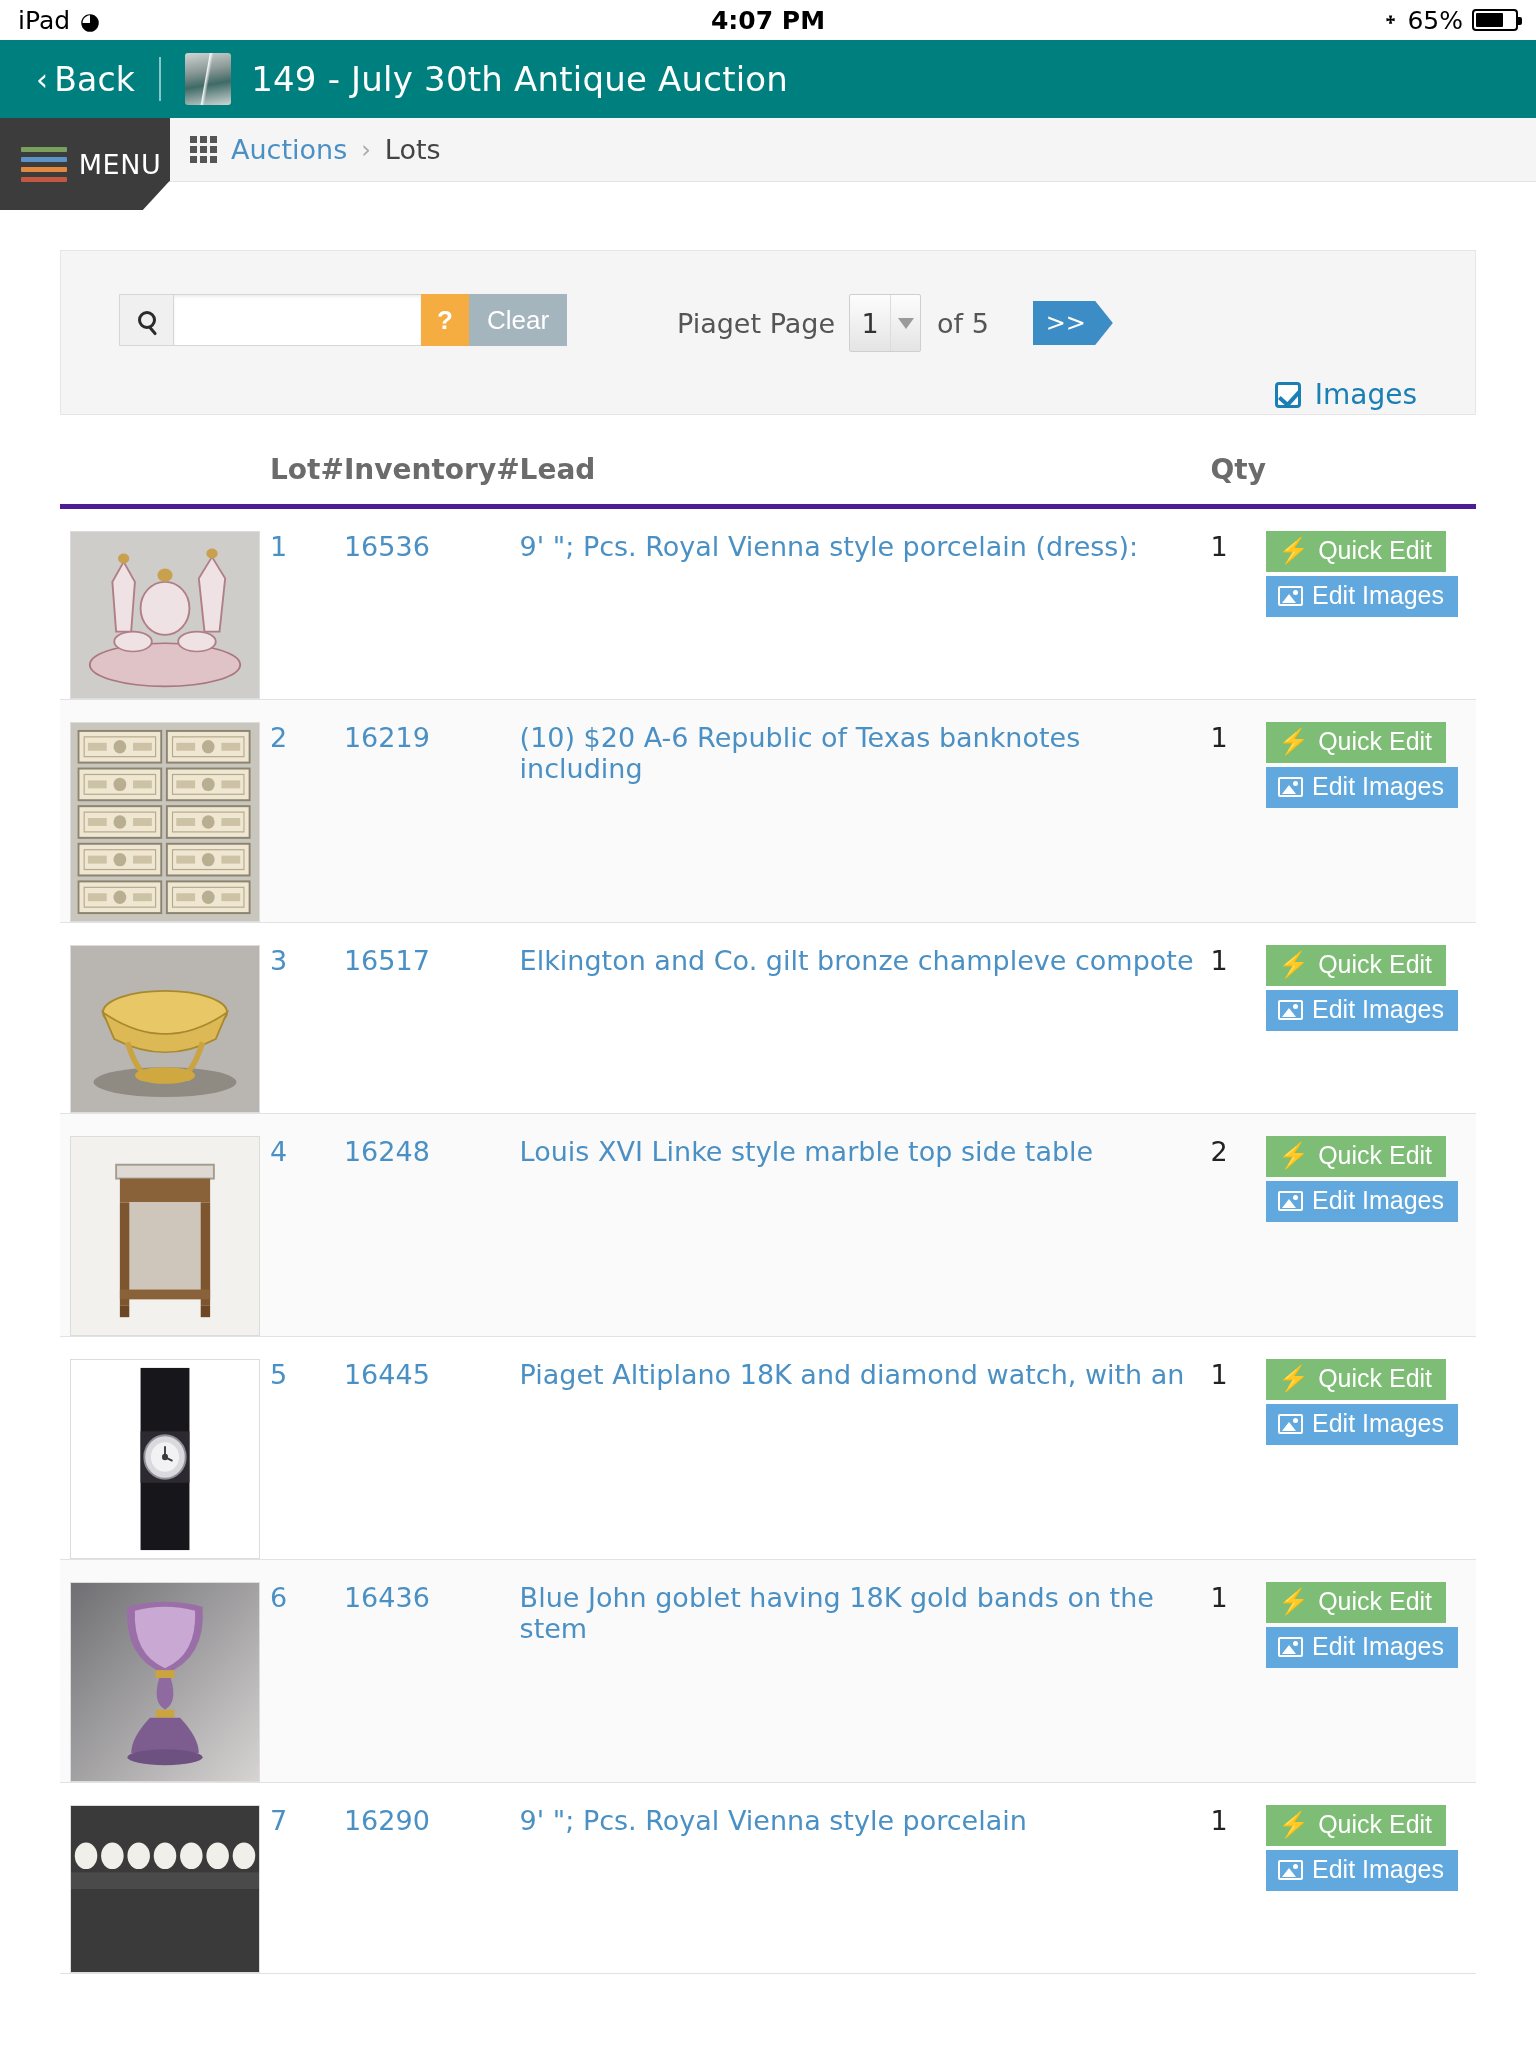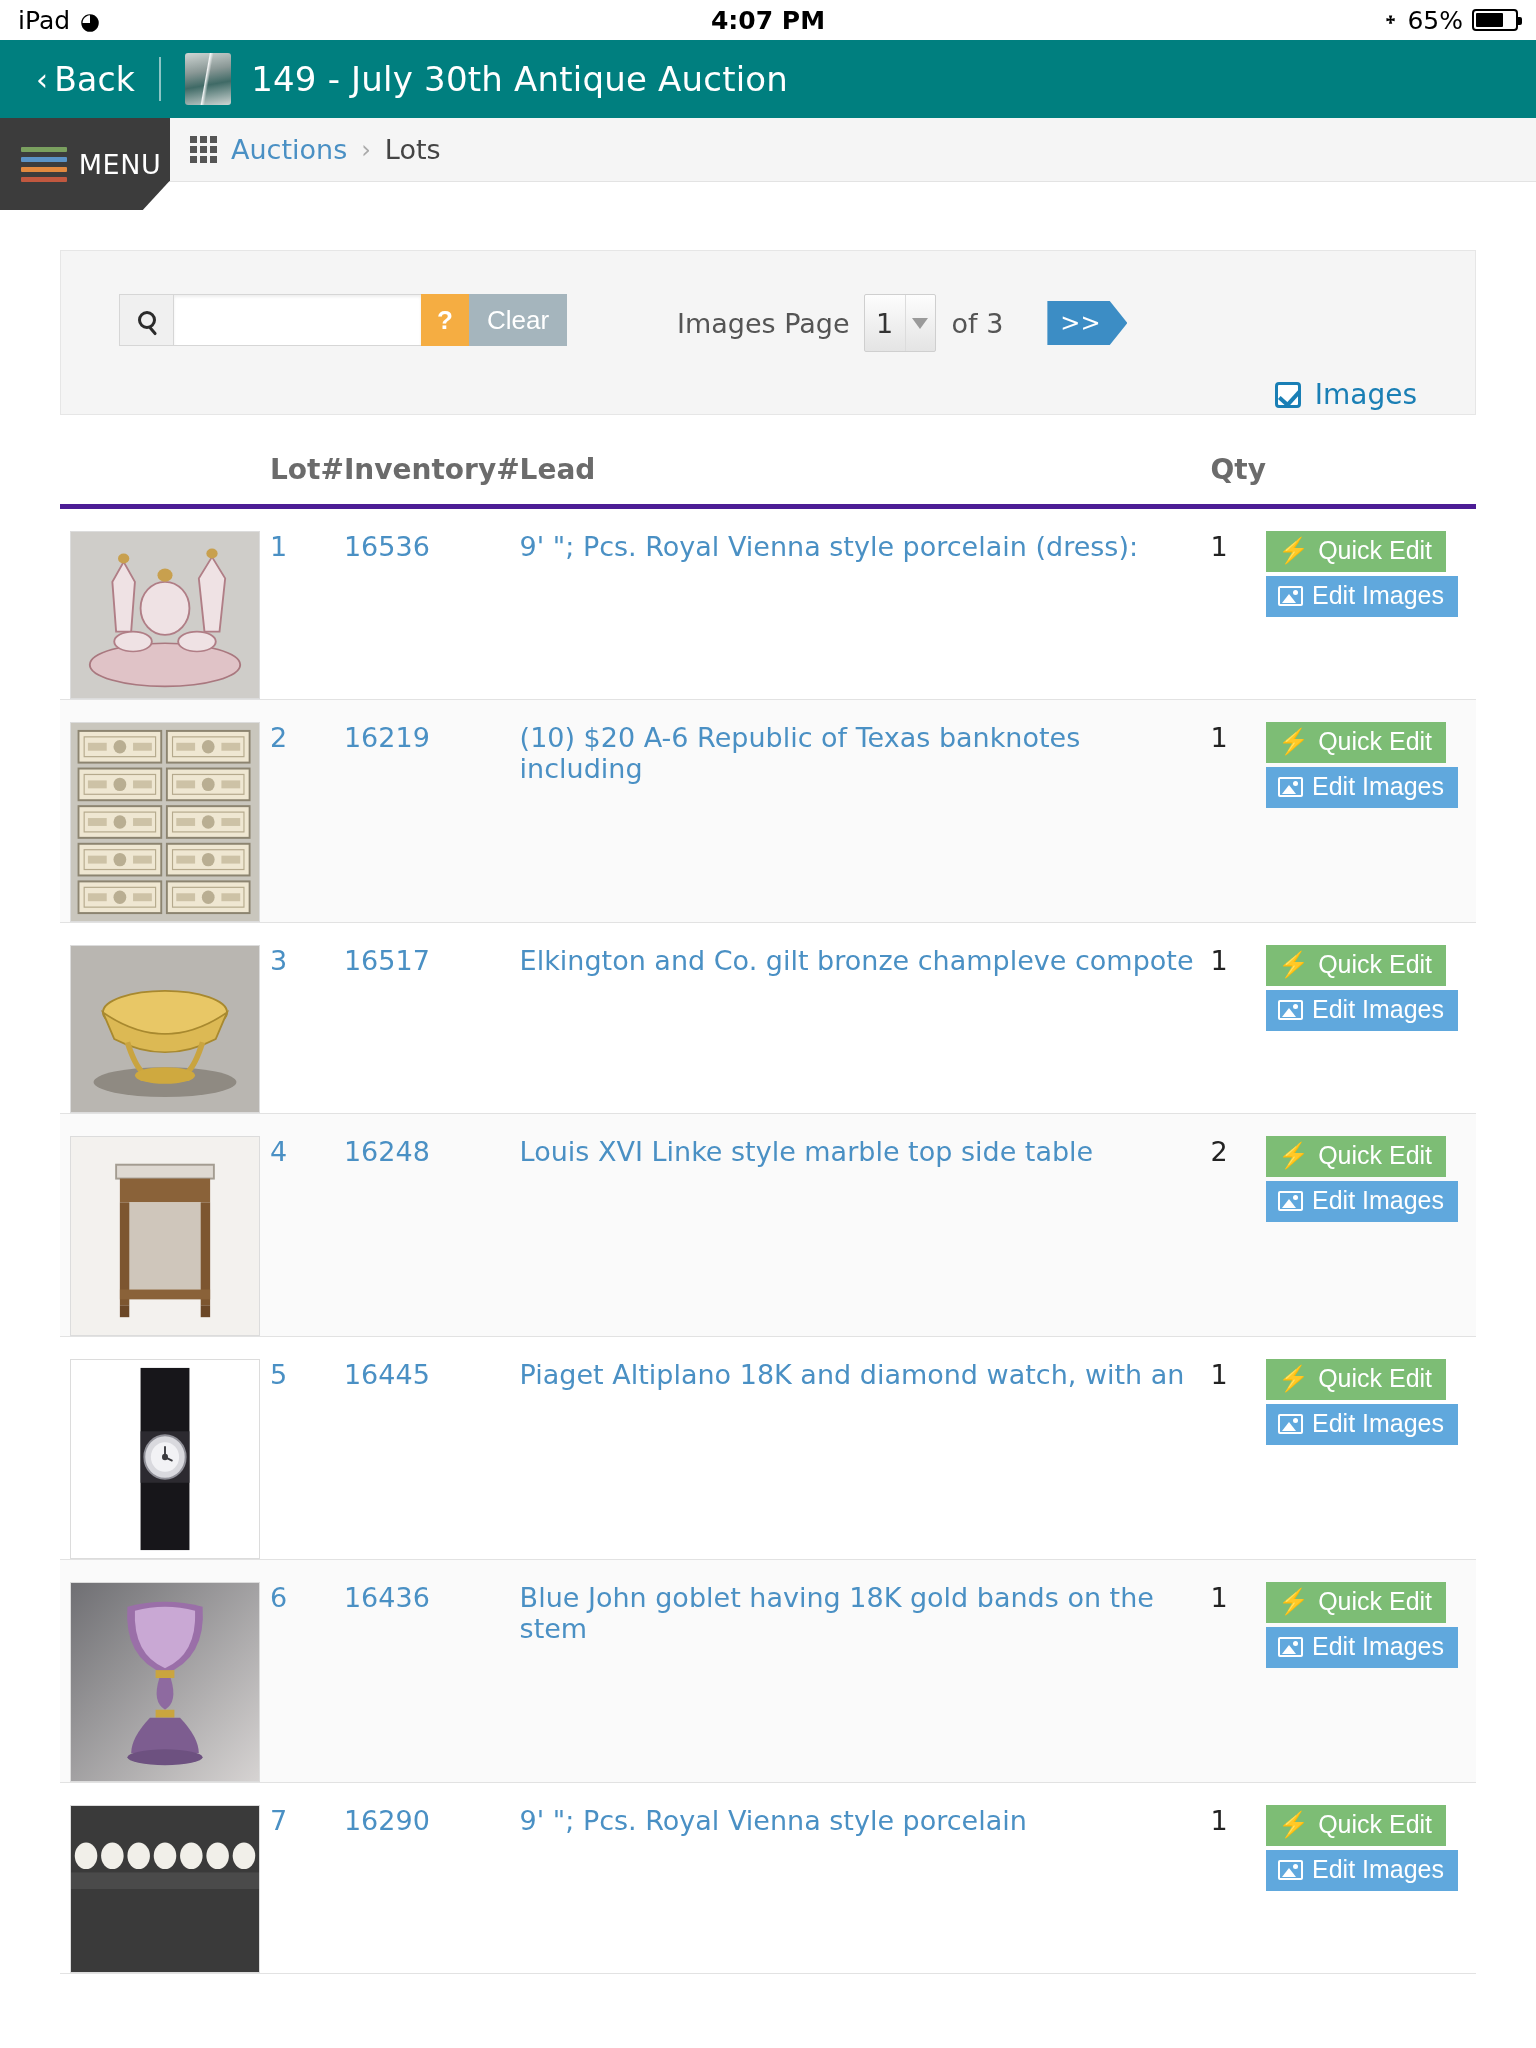--- a/index.html
+++ b/index.html
@@ -319,28 +319,28 @@
       <div class="search-group">
         <div class="search-icon-box">
             <span class="mag"></span>
           </div>
         <input class="search-input" type="text" placeholder="" value="" style="">
         <button class="help-btn">?</button>
         <button class="clear-btn">Clear</button>
       </div>
 
       <div class="pager">
-        <span class="pager-lbl">Images Page</span>
+        <span class="pager-lbl">Piaget Page</span>
         <div class="page-select">
           <span class="val">1</span>
           <span class="caret">
               <i class="caret-g"></i>
             </span>
         </div>
-        <span class="pager-of">of 3</span>
+        <span class="pager-of">of 5</span>
         <div class="next-btn">&gt;&gt;</div>
       </div>
     </div>
 
     <div class="images-row">
       <span class="chk"></span>
       <span class="images-lbl">Images</span>
     </div>
   </div>
 

